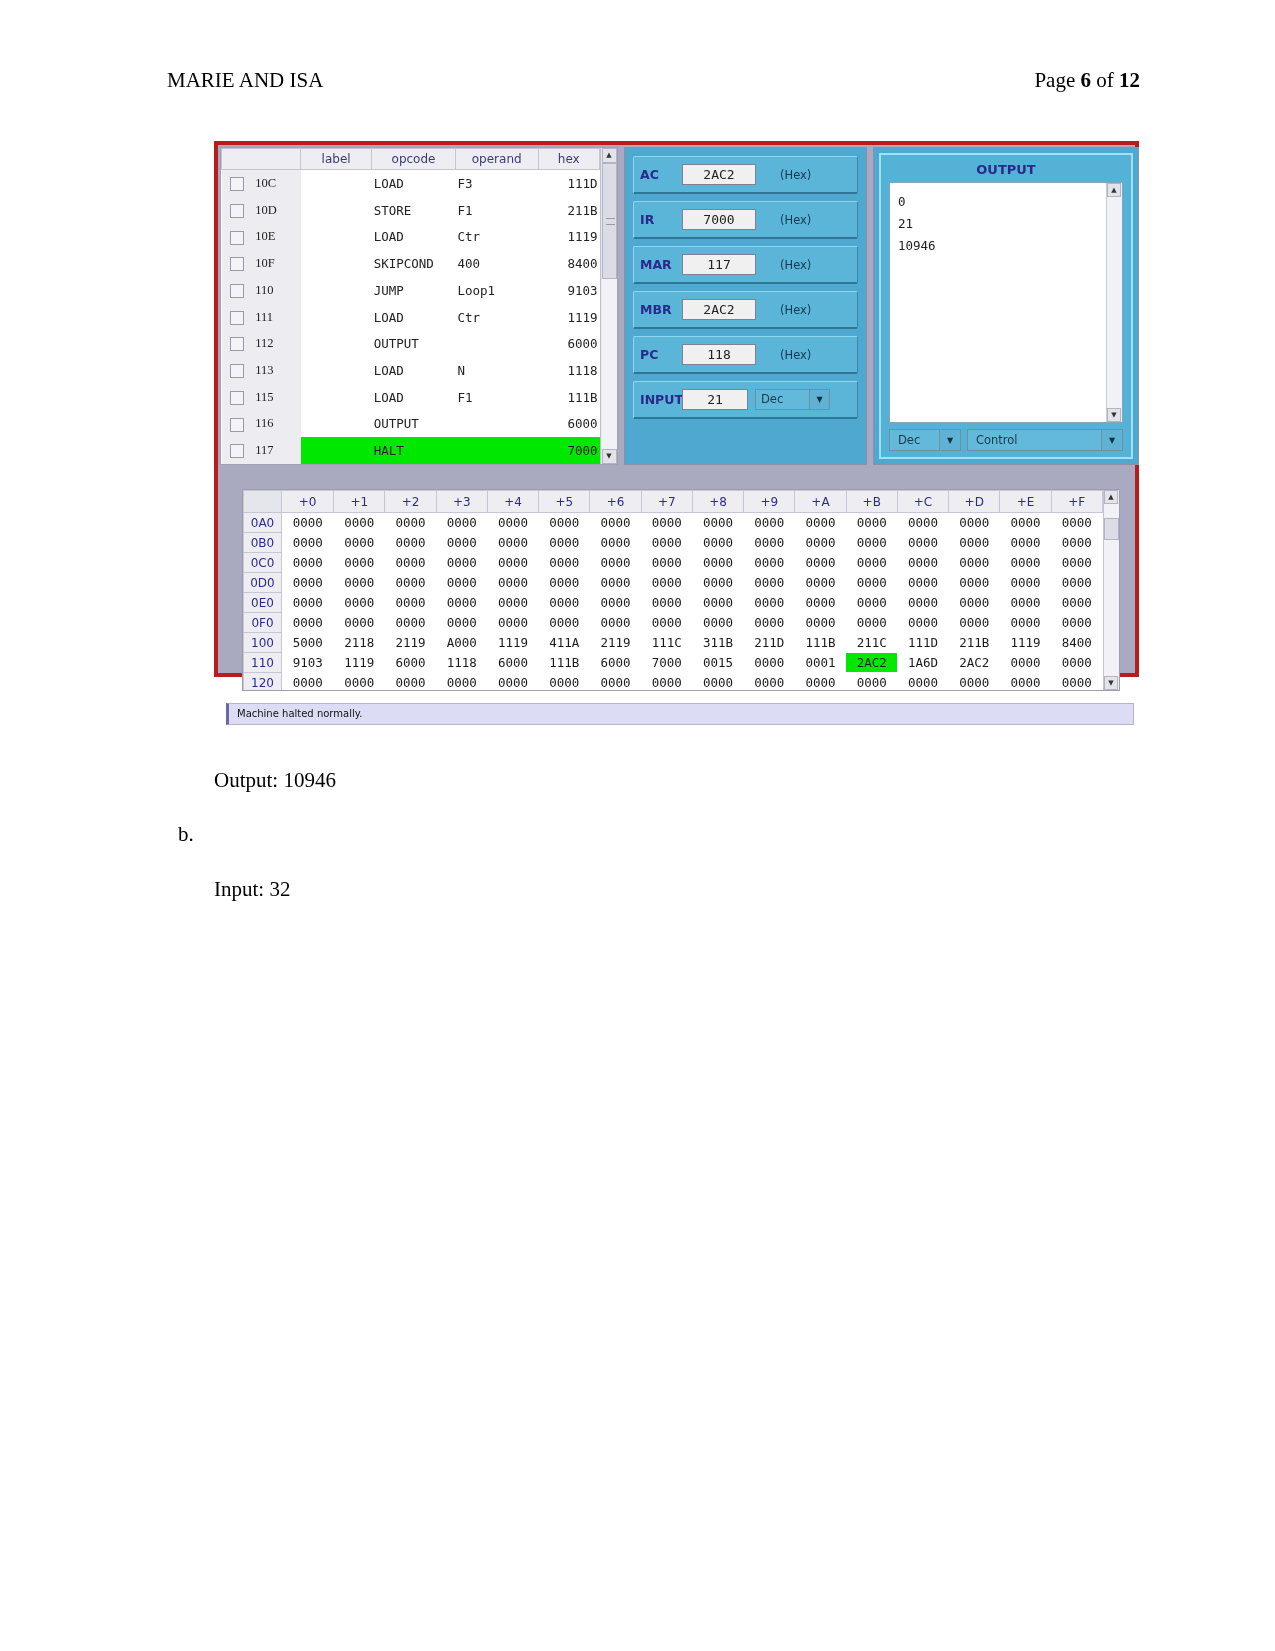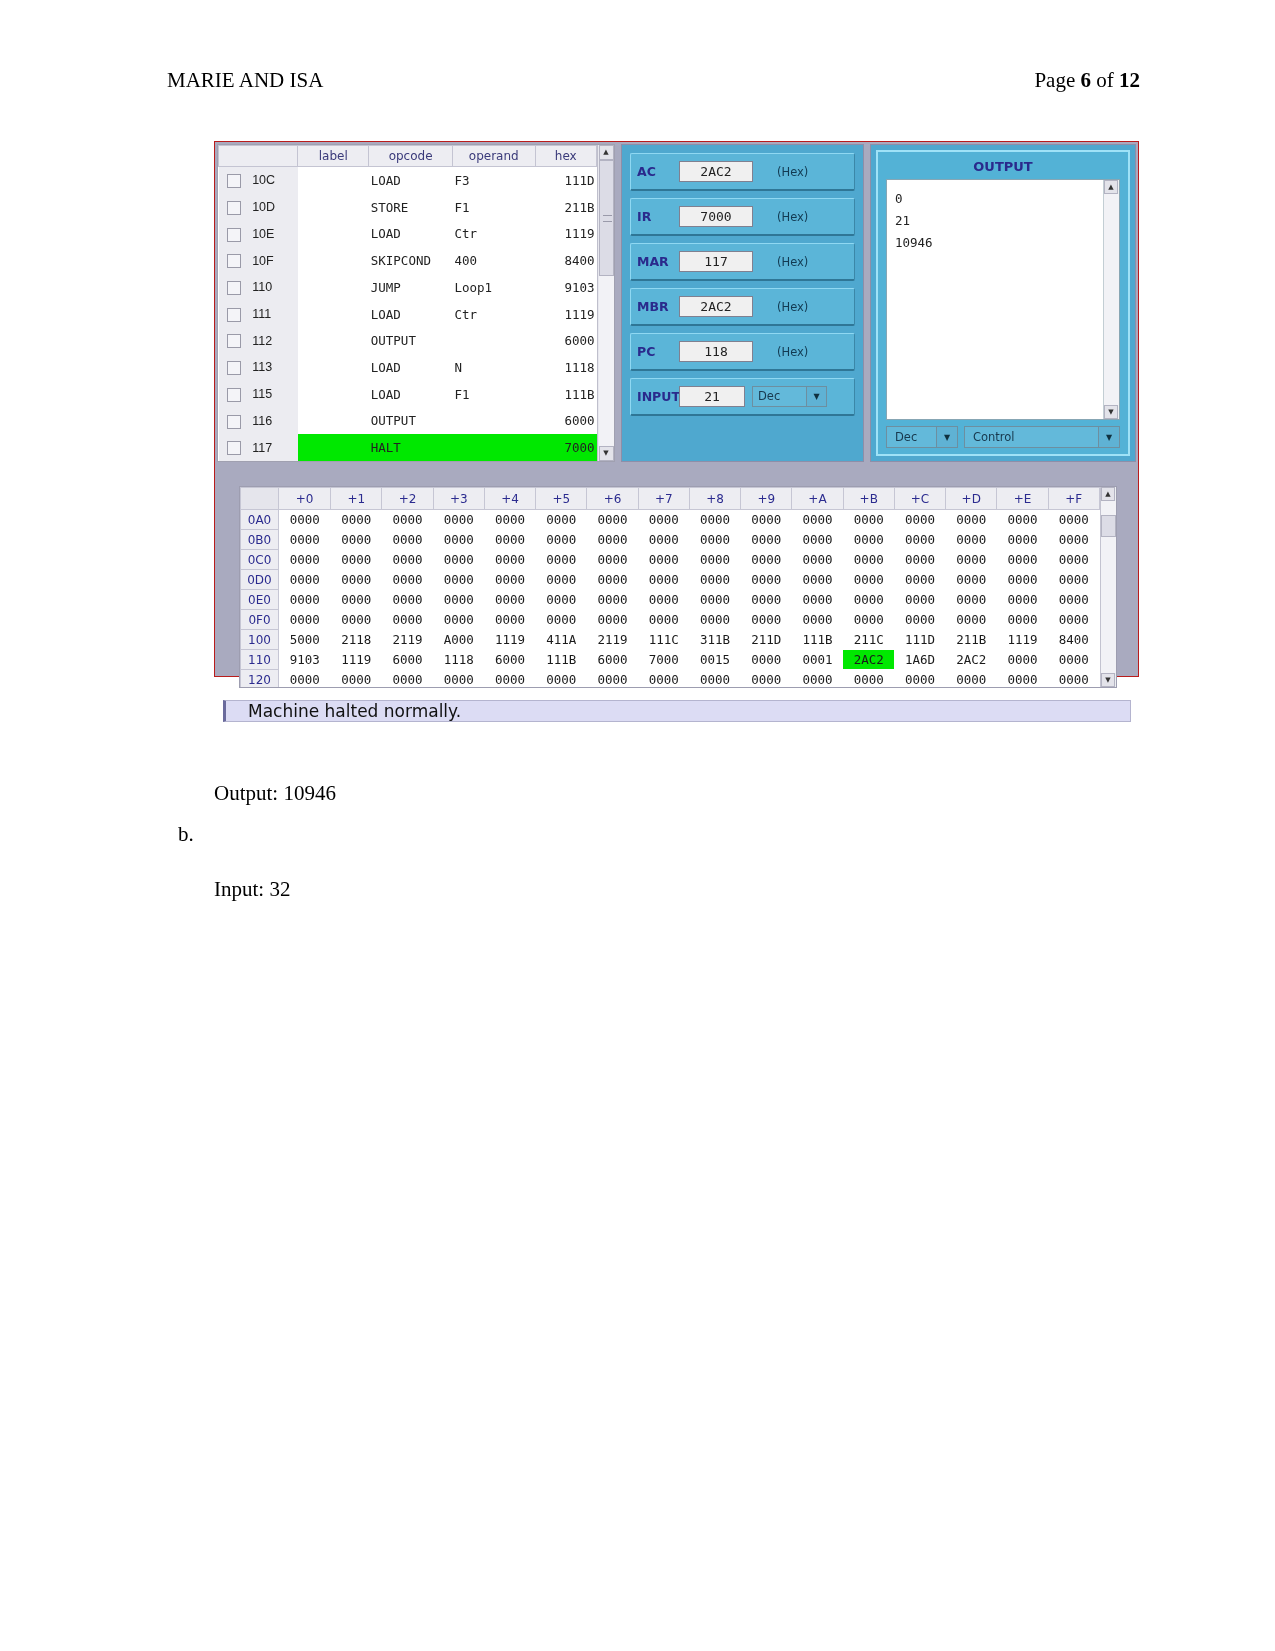--- a/index.html
+++ b/index.html
@@ -32,21 +32,21 @@
   .doc-header .page-num b { font-weight: bold; }
 
   
   .sim {
     position: absolute;
     left: 214px;
     top: 141px;
     width: 925px;
     height: 536px;
     background: #a9aabf;
-    border: 1px solid #b91c1c;
+    border: 4px solid #b91c1c;
     box-sizing: border-box;
     font-family: "DejaVu Sans", sans-serif;
   }
 
   
   .top-row {
     position: absolute;
     left: 2px; top: 2px;
     width: 921px;
     height: 318px;
@@ -107,21 +107,21 @@
     display: inline-block;
     width: 12px; height: 12px;
     border: 1px solid #9a9aa8;
     background: #f4f4f8;
     vertical-align: middle;
   }
   .addr-cell {
     width: 47px;
     background: #ececf1;
     color: #2b2b8f;
-    font-family: Liberation Sans, sans-serif;
+    font-family: Liberation Serif, serif;
     font-size: 12.5px;
     text-align: left;
     padding-left: 7px;
     border-right: 1px solid #b9b9c8;
     border-bottom: 1px solid #d6d6df;
   }
   .lbl-cell  { width: 74px; text-align: left; padding-left: 6px;}
   .op-cell   { width: 83px; text-align: left; }
   .opr-cell  { width: 84px; text-align: left; }
   .hex-cell  { width: 62px; text-align: right; padding-right: 9px;}
@@ -379,34 +379,34 @@
     position: absolute;
     left: 8px;
     top: 558px;
     width: 908px;
     height: 22px;
     background: #dcdcf4;
     border: 1px solid #b4b4cf;
     border-left: 3px solid #6a6a9c;
     box-sizing: border-box;
     font-family: "DejaVu Sans", sans-serif;
-    font-size: 17px;
+    font-size: 10px;
     color: #111;
     line-height: 20px;
-    padding-left: 22px;
+    padding-left: 8px;
   }
 
   
   .body-text {
     position: absolute;
     font-family: "Liberation Serif", serif;
     font-size: 21px;
     color: #000;
   }
-  #line-output { left: 214px; top: 768px; margin-top: 13px; }
+  #line-output { left: 214px; top: 768px; }
   #line-b      { left: 178px; top: 822px; }
   #line-input  { left: 214px; top: 877px; }
 </style>
 </head>
 <body>
 
 <div class="doc-header">
   <div>MARIE AND ISA</div>
   <div class="page-num">
     <span>Page </span><b>6</b><span> of </span><b>12</b>

